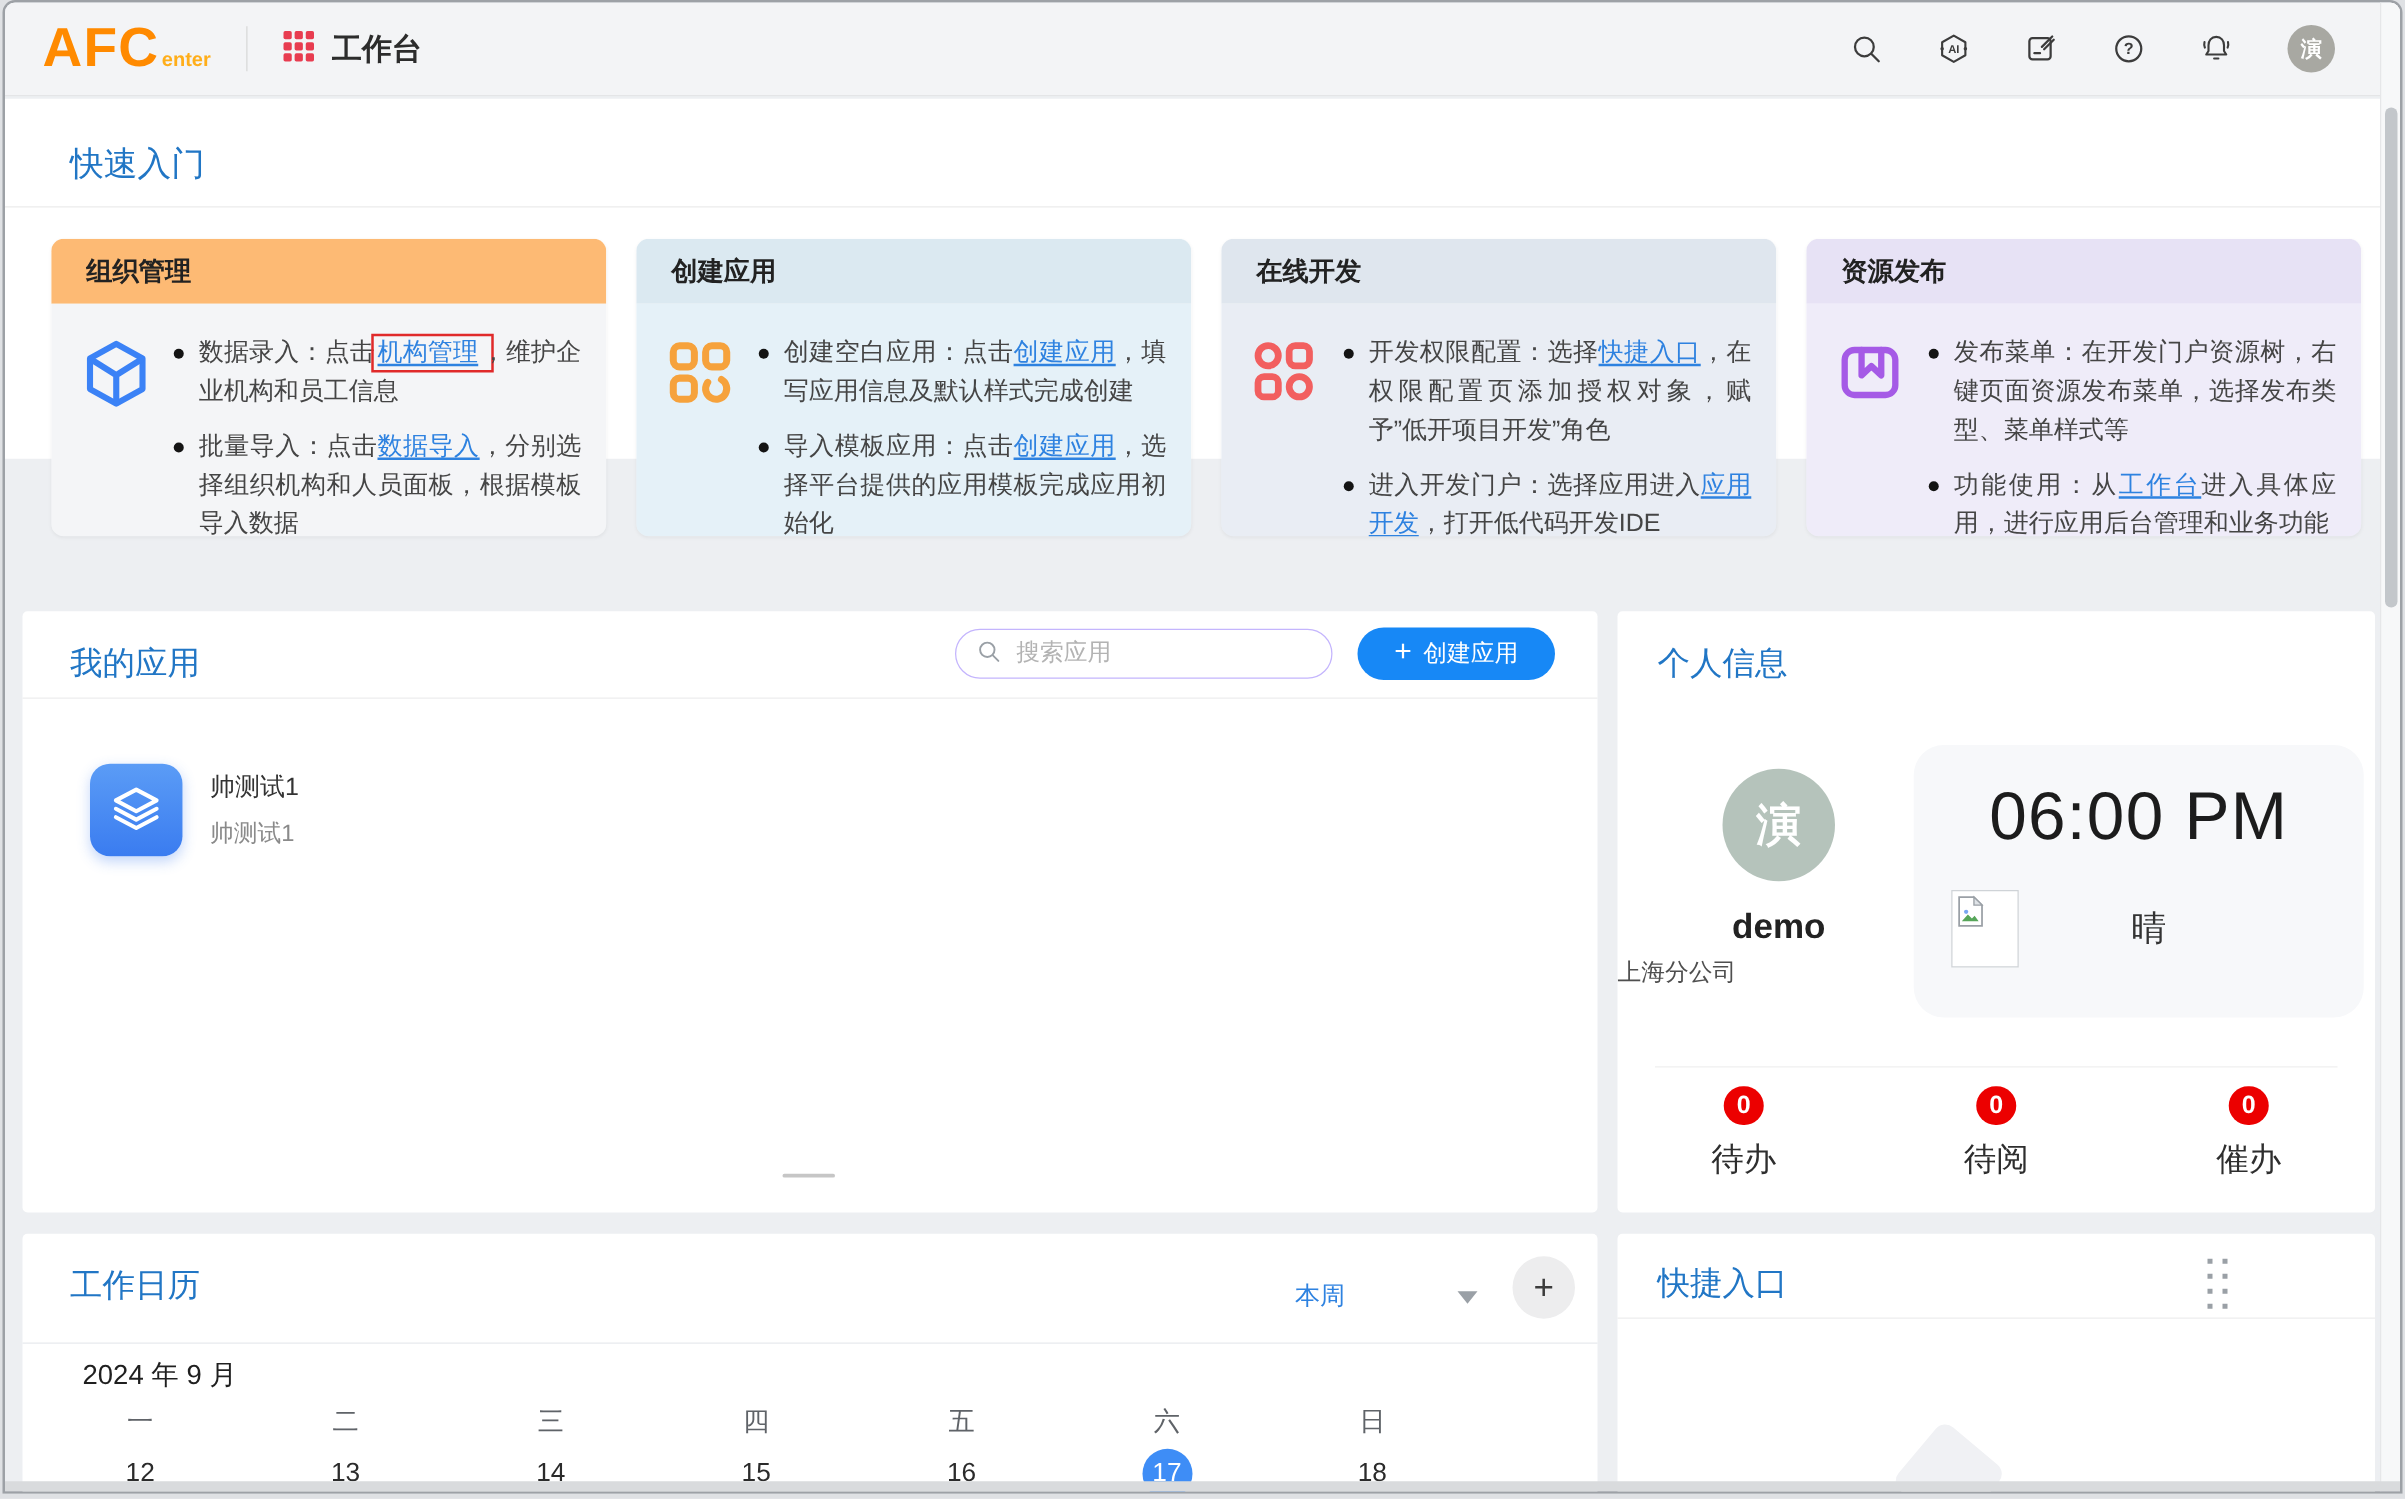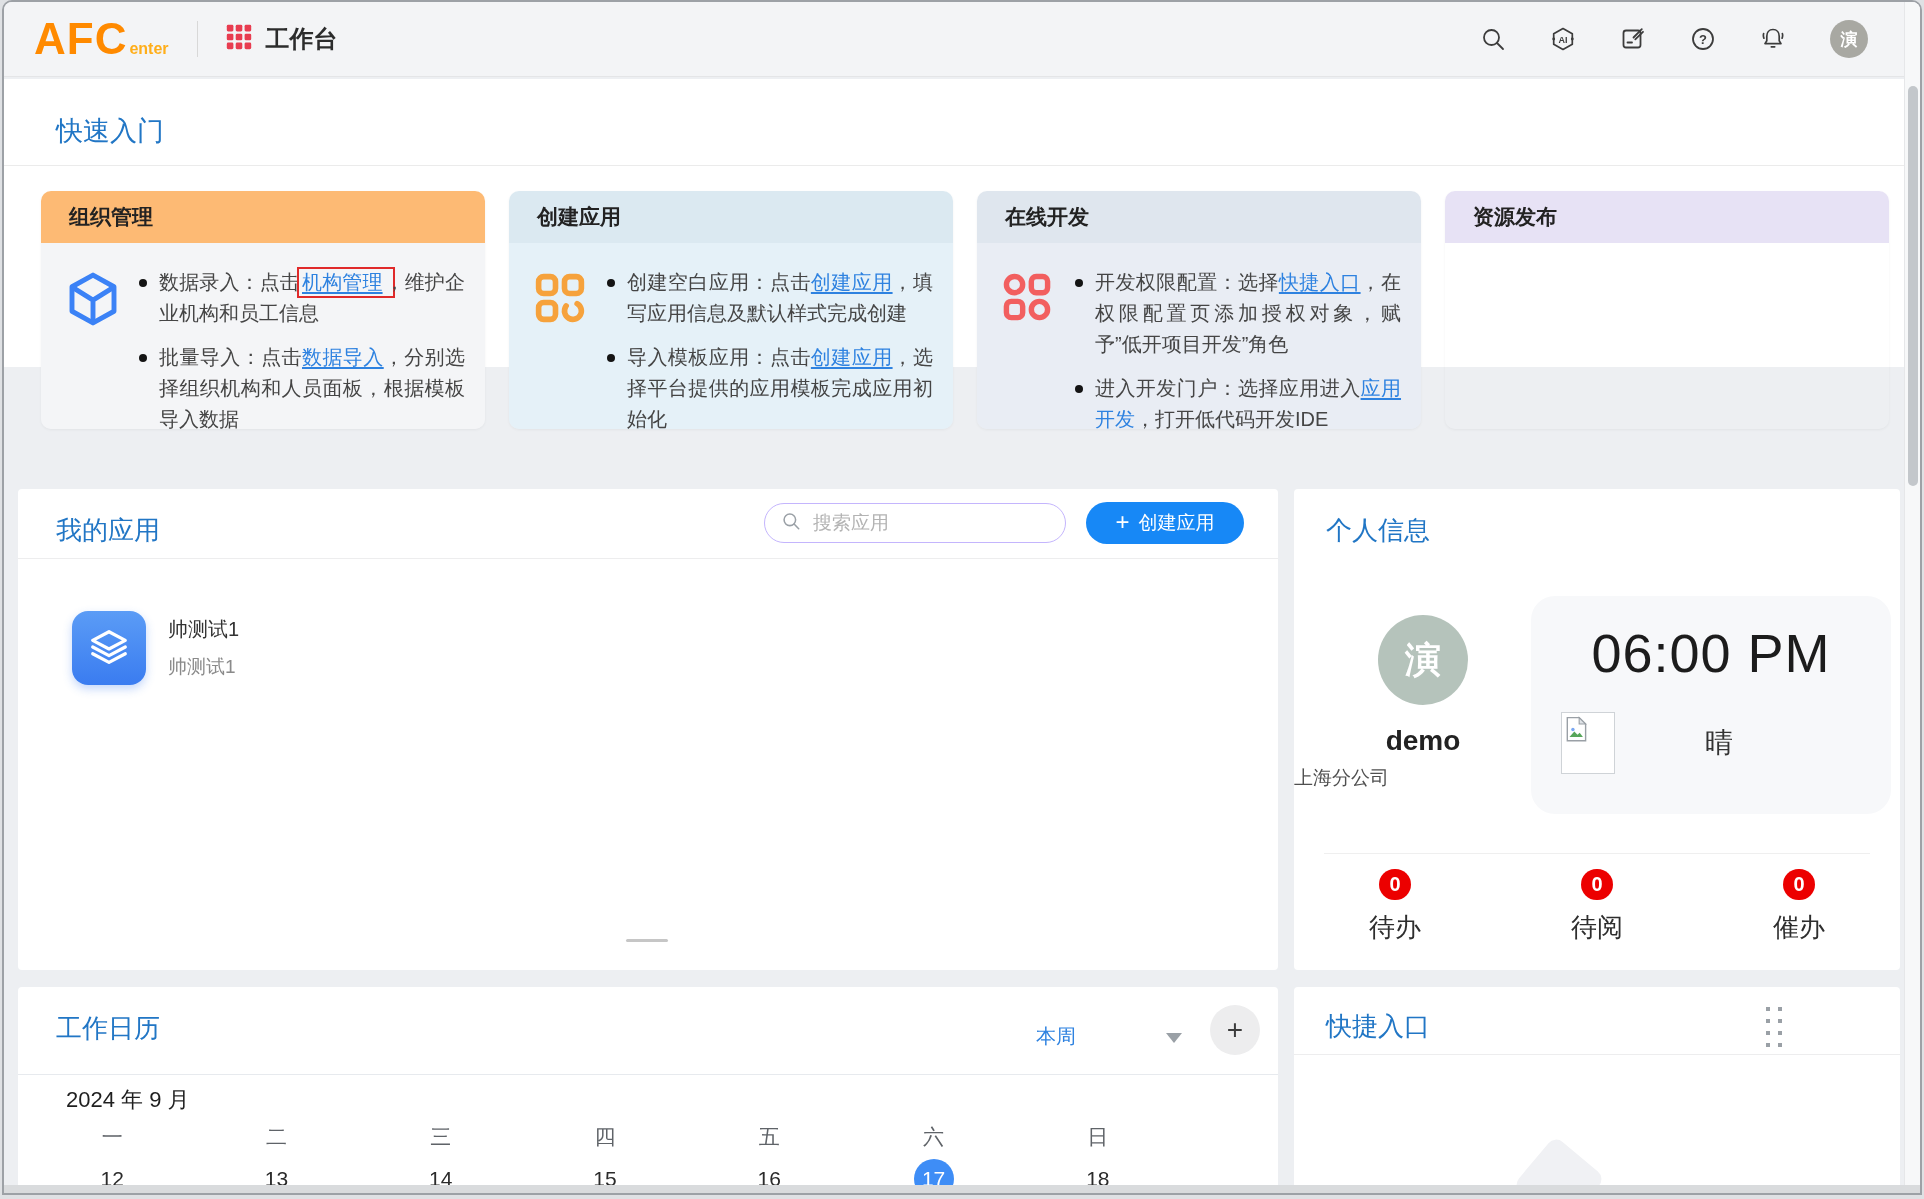--- a/index.html
+++ b/index.html
@@ -228,20 +228,30 @@
                 <circle cx="35.5" cy="35.5" r="7.5"></circle>
               </svg></span>
             <ul class="qs-bullets">
               <li><span>开发权限配置：选择</span><a class="inline-link">快捷入口</a><span>，在权限配置页添加授权对象，赋予”低开项目开发”角色</span></li>
               <li><span>进入开发门户：选择应用进入</span><a class="inline-link">应用开发</a><span>，打开低代码开发IDE</span></li>
             </ul>
           </div>
         </div>
         <div class="qs-card theme-purple">
           <div class="qs-card-header">资源发布</div>
+          <div class="qs-card-body">
+            <span class="qs-icon"><svg width="54" height="54" viewBox="0 0 48 48" fill="none" stroke="#a55ae6" stroke-width="4.5" stroke-linecap="round" stroke-linejoin="round">
+                <rect x="6" y="8" width="36" height="32" rx="7"></rect>
+                <path d="M18 8 V26 L25 19.5 L32 26 V8"></path>
+              </svg></span>
+            <ul class="qs-bullets">
+              <li><span>发布菜单：在开发门户资源树，右键页面资源发布菜单，选择发布类型、菜单样式等</span></li>
+              <li><span>功能使用：从</span><a class="inline-link">工作台</a><span>进入具体应用，进行应用后台管理和业务功能</span></li>
+            </ul>
+          </div>
         </div>
       </div>
   </div>
 
   <div class="panel p-myapps">
     <div class="panel-title ma-title">我的应用</div>
     <div class="ma-search">
       <span>
         <svg width="20" height="20" viewBox="0 0 26 26" fill="none" stroke="#9aa0a6" stroke-width="2" stroke-linecap="round">
           <circle cx="11.5" cy="11.5" r="7.5"></circle>

